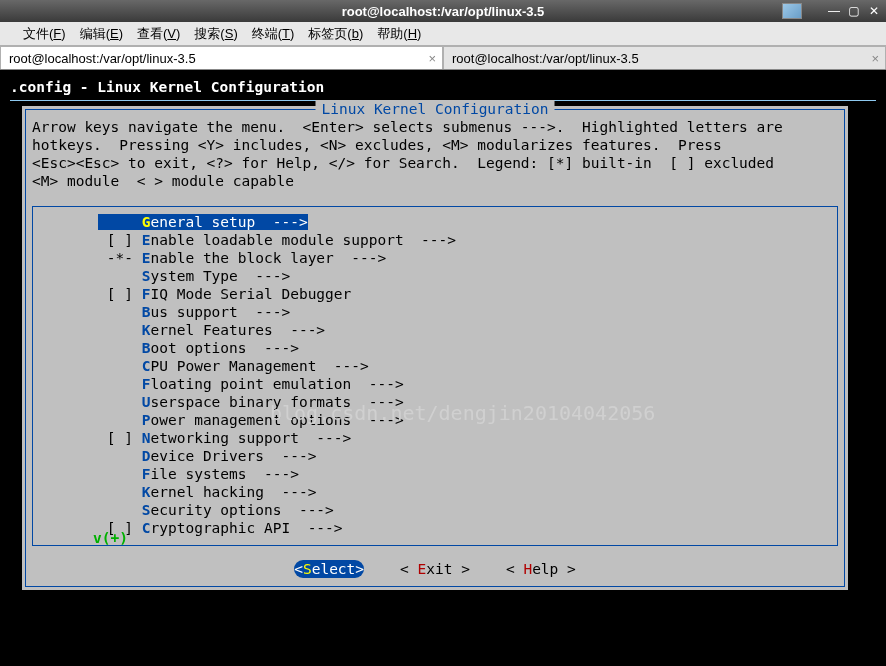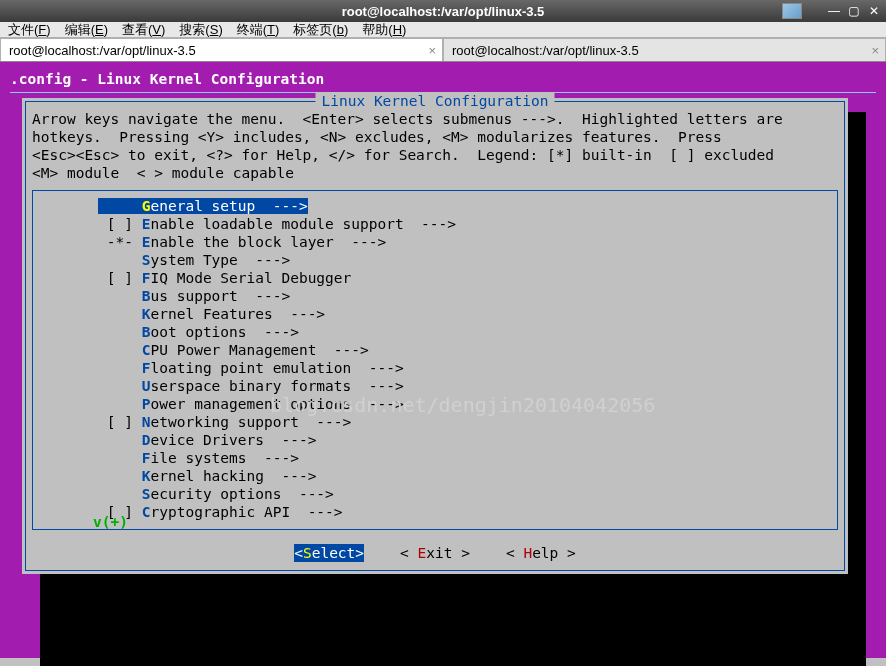--- a/index.html
+++ b/index.html
@@ -38,26 +38,26 @@
   font-size: 12px;
 }
 .stack-icon {
   margin-right: 20px;
   width: 20px; height: 16px;
   background: linear-gradient(135deg,#9cc8e8,#6a9ec8);
   border: 1px solid #888;
   position: relative;
 }
 .menubar {
-  height: 16px;
+  height: 24px;
   background: #e8e8e8;
   display: flex;
   align-items: center;
   gap: 14px;
-  padding: 0 8px;
+  padding: 0 23px;
   border-bottom: 1px solid #b0b0b0;
 }
 .menu-item { cursor: default; }
 .menu-item u { text-decoration: underline; }
 .tabbar {
   height: 24px;
   background: #d8d8d8;
   display: flex;
   border-bottom: 1px solid #888;
 }
@@ -74,21 +74,21 @@
 .tab.active {
   background: #fff;
 }
 .tab-close {
   position: absolute;
   right: 6px;
   color: #888;
   font-size: 13px;
 }
 .terminal {
-  background: #a21caf;
+  background: #000000;
   height: 596px;
   padding: 8px 10px;
   font-family: "DejaVu Sans Mono", monospace;
   font-size: 14.5px;
   line-height: 18px;
   position: relative;
 }
 .config-title {
   color: #fff;
   font-weight: bold;
@@ -126,21 +126,21 @@
   color: #0148a4;
   font-weight: normal;
 }
 .instructions {
   color: #000;
   white-space: pre;
   margin: 6px 0;
 }
 .inner-box {
   border: 1px solid #0148a4;
-  margin-top: 8px;
+  margin-top: 16px;
   padding: 6px 0 4px 4px;
   position: relative;
   min-height: 340px;
 }
 .menu-list {
   white-space: pre;
   color: #000;
 }
 .menu-row { display: block; }
 .sel {
@@ -169,20 +169,21 @@
   margin-top: 14px;
   color: #000;
 }
 .btn {
   display: inline-block;
   margin: 0 18px;
 }
 .btn.selected {
   background: #0148a4;
   color: #fff;
+  border-radius: 9px;
 }
 .btn.selected .hk { color: #ffff00; }
 .btn .hk { color: #b00000; }
 </style>
 </head>
 <body>
 
 <div class="titlebar">
   <span class="titlebar-title">root@localhost:/var/opt/linux-3.5</span>
   <div class="titlebar-right">

